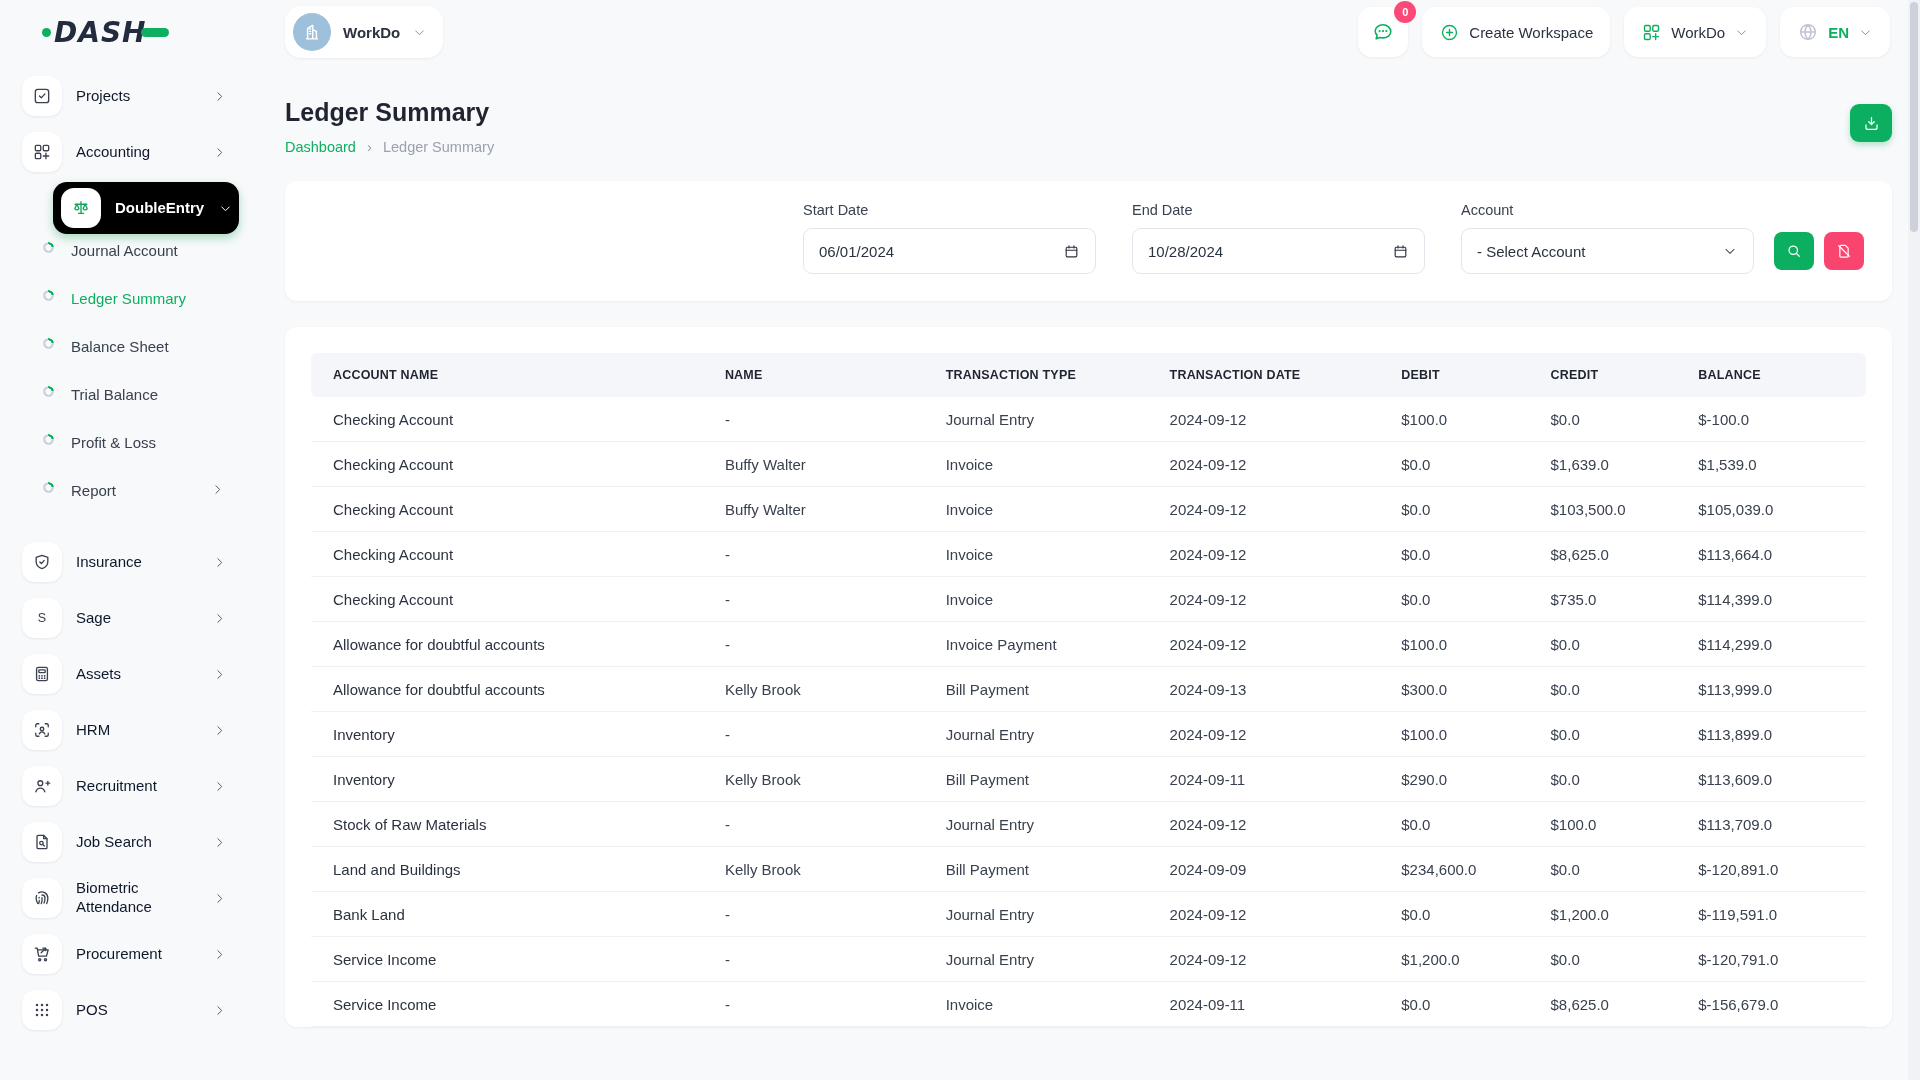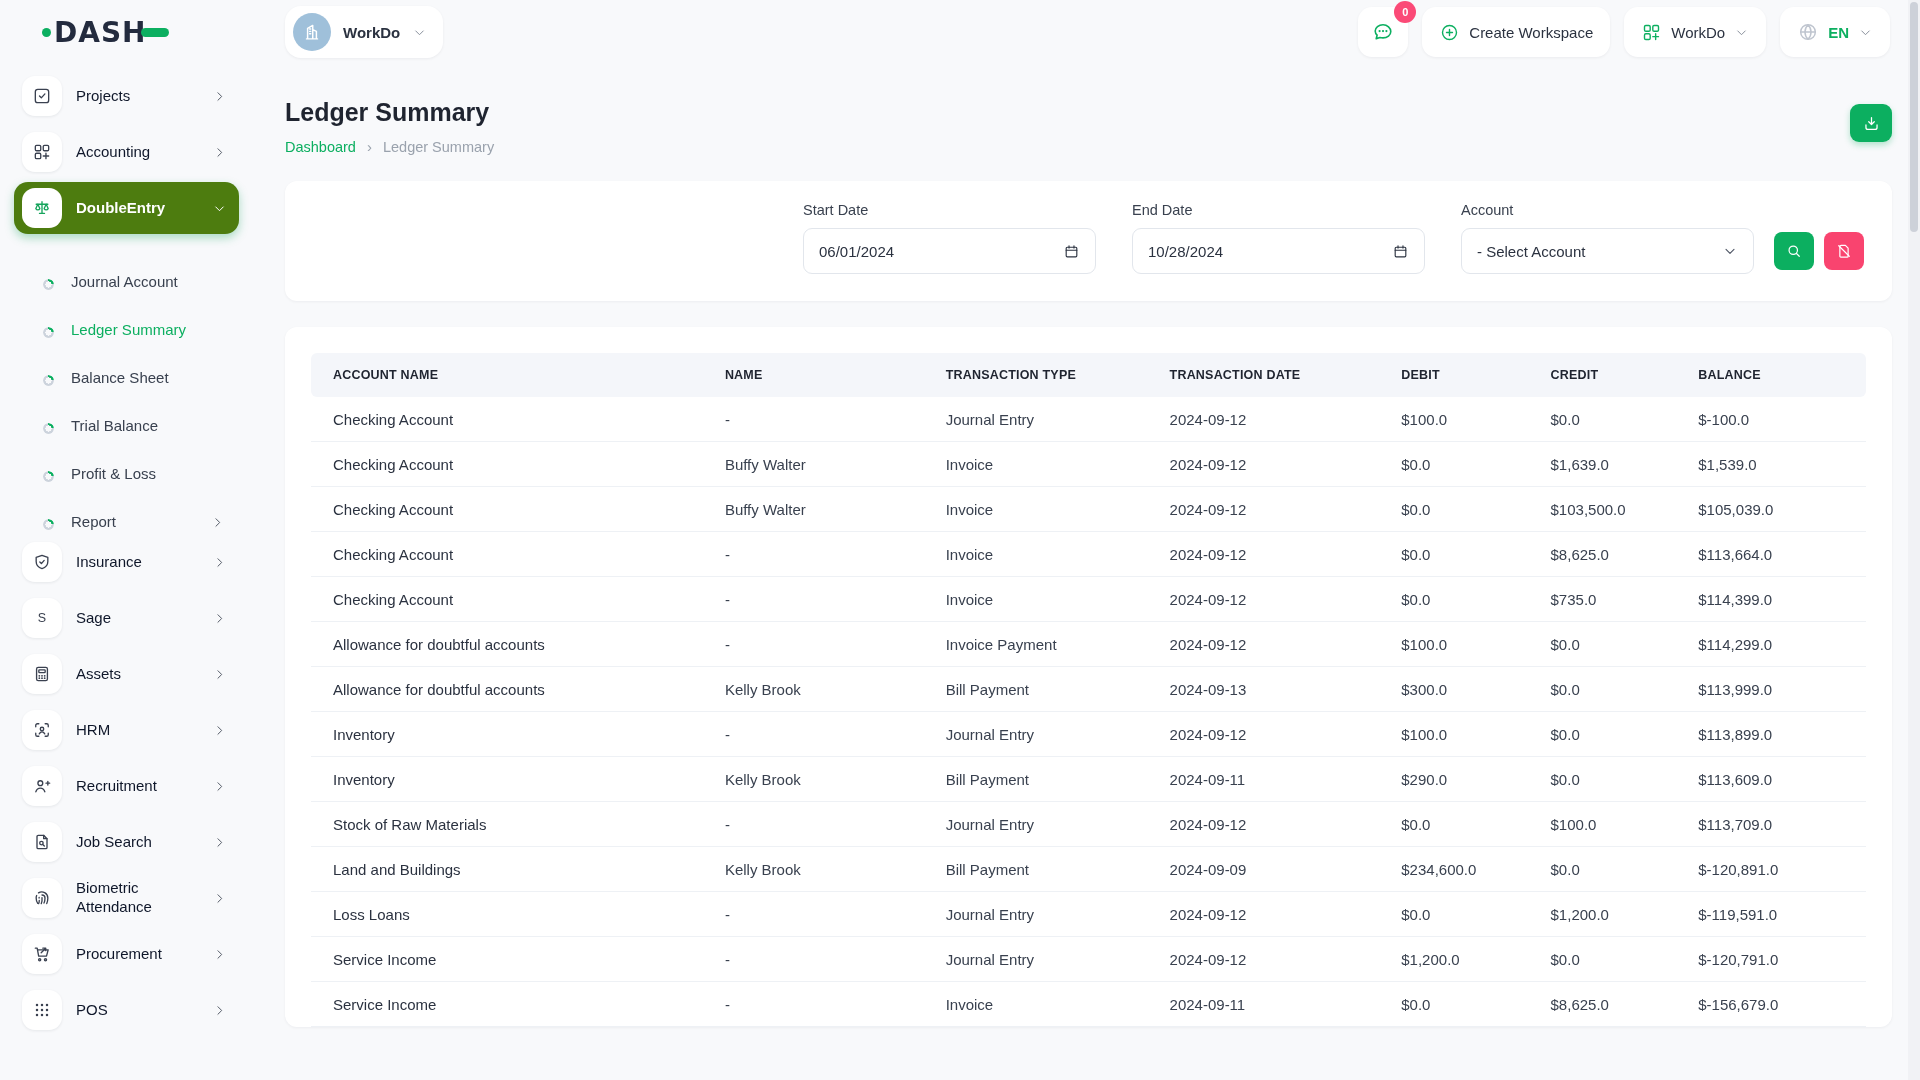--- a/index.html
+++ b/index.html
@@ -8,21 +8,21 @@
   body {
     width:1920px; height:1080px; overflow:hidden;
     background:#f8f9fb; color:#2b3240;
     font-family:"Liberation Sans", sans-serif;
   }
   .app { display:grid; grid-template-columns:255px 1fr; grid-template-rows:64px 1fr; width:100%; height:100%; }
 
   
   .topbar { grid-column:1/3; display:flex; align-items:center; padding-right:30px; }
   .logo-area { width:255px; flex:0 0 auto; display:flex; align-items:center; padding-left:42px; }
-  .logo { display:flex; align-items:center; }
+  .logo { display:flex; align-items:center;font-style:italic; }
   .logo-dot { width:9px; height:9px; border-radius:50%; background:#0caf60; margin-right:3px; }
   .logo-text { font-size:28px; font-weight:800; letter-spacing:1px; color:#232b3e; font-family:"DejaVu Sans", sans-serif; }
   .logo-dash { width:28px; height:9px; border-radius:5px; background:#0caf60; margin-left:-6px; }
 
   .ws-switcher { margin-left:30px; display:flex; align-items:center; gap:12px; background:#fff;
     border-radius:16px; padding:7px 16px 7px 8px; box-shadow:0 1px 3px rgba(16,24,40,.06); cursor:pointer; }
   .ws-avatar { width:38px; height:38px; border-radius:50%; background:#9fc0da; display:flex; align-items:center; justify-content:center; color:#fff; }
   .ws-avatar svg { width:22px; height:22px; }
   .ws-name { font-size:15px; font-weight:600; color:#2b3240; }
   .chev-sm { color:#8a919d; display:flex; }
@@ -43,26 +43,26 @@
 
   
   .sidebar { grid-row:2; grid-column:1; padding:6px 16px 0 14px; overflow:hidden; }
   .nav-item { display:flex; align-items:center; gap:14px; padding:6px 12px 6px 8px; border-radius:14px; margin-bottom:4px; cursor:pointer; }
   .nav-icon { width:40px; height:40px; flex:0 0 auto; border-radius:13px; background:#fff;
     box-shadow:0 1px 3px rgba(16,24,40,.08); display:flex; align-items:center; justify-content:center; color:#3a4150; }
   .nav-icon svg { width:20px; height:20px; }
   .nav-label { flex:1; font-size:15px; color:#0f172a; line-height:1.25; }
   .chev { color:#555c68; display:flex; }
   .chev svg { width:15px; height:15px; }
-  .nav-item.active { background:#4d7c0f; box-shadow:0 4px 10px rgba(22,164,92,.35); }
+  .nav-item.active { background:#000000; box-shadow:0 4px 10px rgba(22,164,92,.35);margin-left:39px; }
   .nav-item.active .nav-icon { color:#16a45c; box-shadow:none; }
   .nav-item.active .nav-label { color:#fff; font-weight:700; }
   .nav-item.active .chev { color:#fff; }
   .sub-list { padding:4px 0 6px; }
-  .sub-item { display:flex; align-items:flex-end; gap:17px; padding:0 14px 0 29px; height:48px; cursor:pointer; }
+  .sub-item { display:flex; align-items:flex-start; gap:17px; padding:0 14px 0 29px; height:48px; cursor:pointer; }
   .bullet { width:11px; height:11px; flex:0 0 auto; border-radius:50%;
     background:conic-gradient(#0caf60 0 23%, #ccd3dc 23% 100%);
     -webkit-mask:radial-gradient(circle at 50% 50%, transparent 0 3px, #000 3.2px);
     mask:radial-gradient(circle at 50% 50%, transparent 0 3px, #000 3.2px); }
   .sub-label { font-size:15px; color:#39414f; flex:1; }
   .sub-item.active .sub-label { color:#0caf60; }
 
   
   .main { grid-row:2; grid-column:2; padding:34px 28px 0 30px; position:relative; }
   .page-head { display:flex; justify-content:space-between; align-items:flex-start; }
@@ -592,21 +592,21 @@
             <tr>
               <td>Land and Buildings</td>
               <td>Kelly Brook</td>
               <td>Bill Payment</td>
               <td>2024-09-09</td>
               <td>$234,600.0</td>
               <td>$0.0</td>
               <td>$-120,891.0</td>
             </tr>
             <tr>
-              <td>Loss Loans</td>
+              <td>Bank Land</td>
               <td>-</td>
               <td>Journal Entry</td>
               <td>2024-09-12</td>
               <td>$0.0</td>
               <td>$1,200.0</td>
               <td>$-119,591.0</td>
             </tr>
             <tr>
               <td>Service Income</td>
               <td>-</td>

